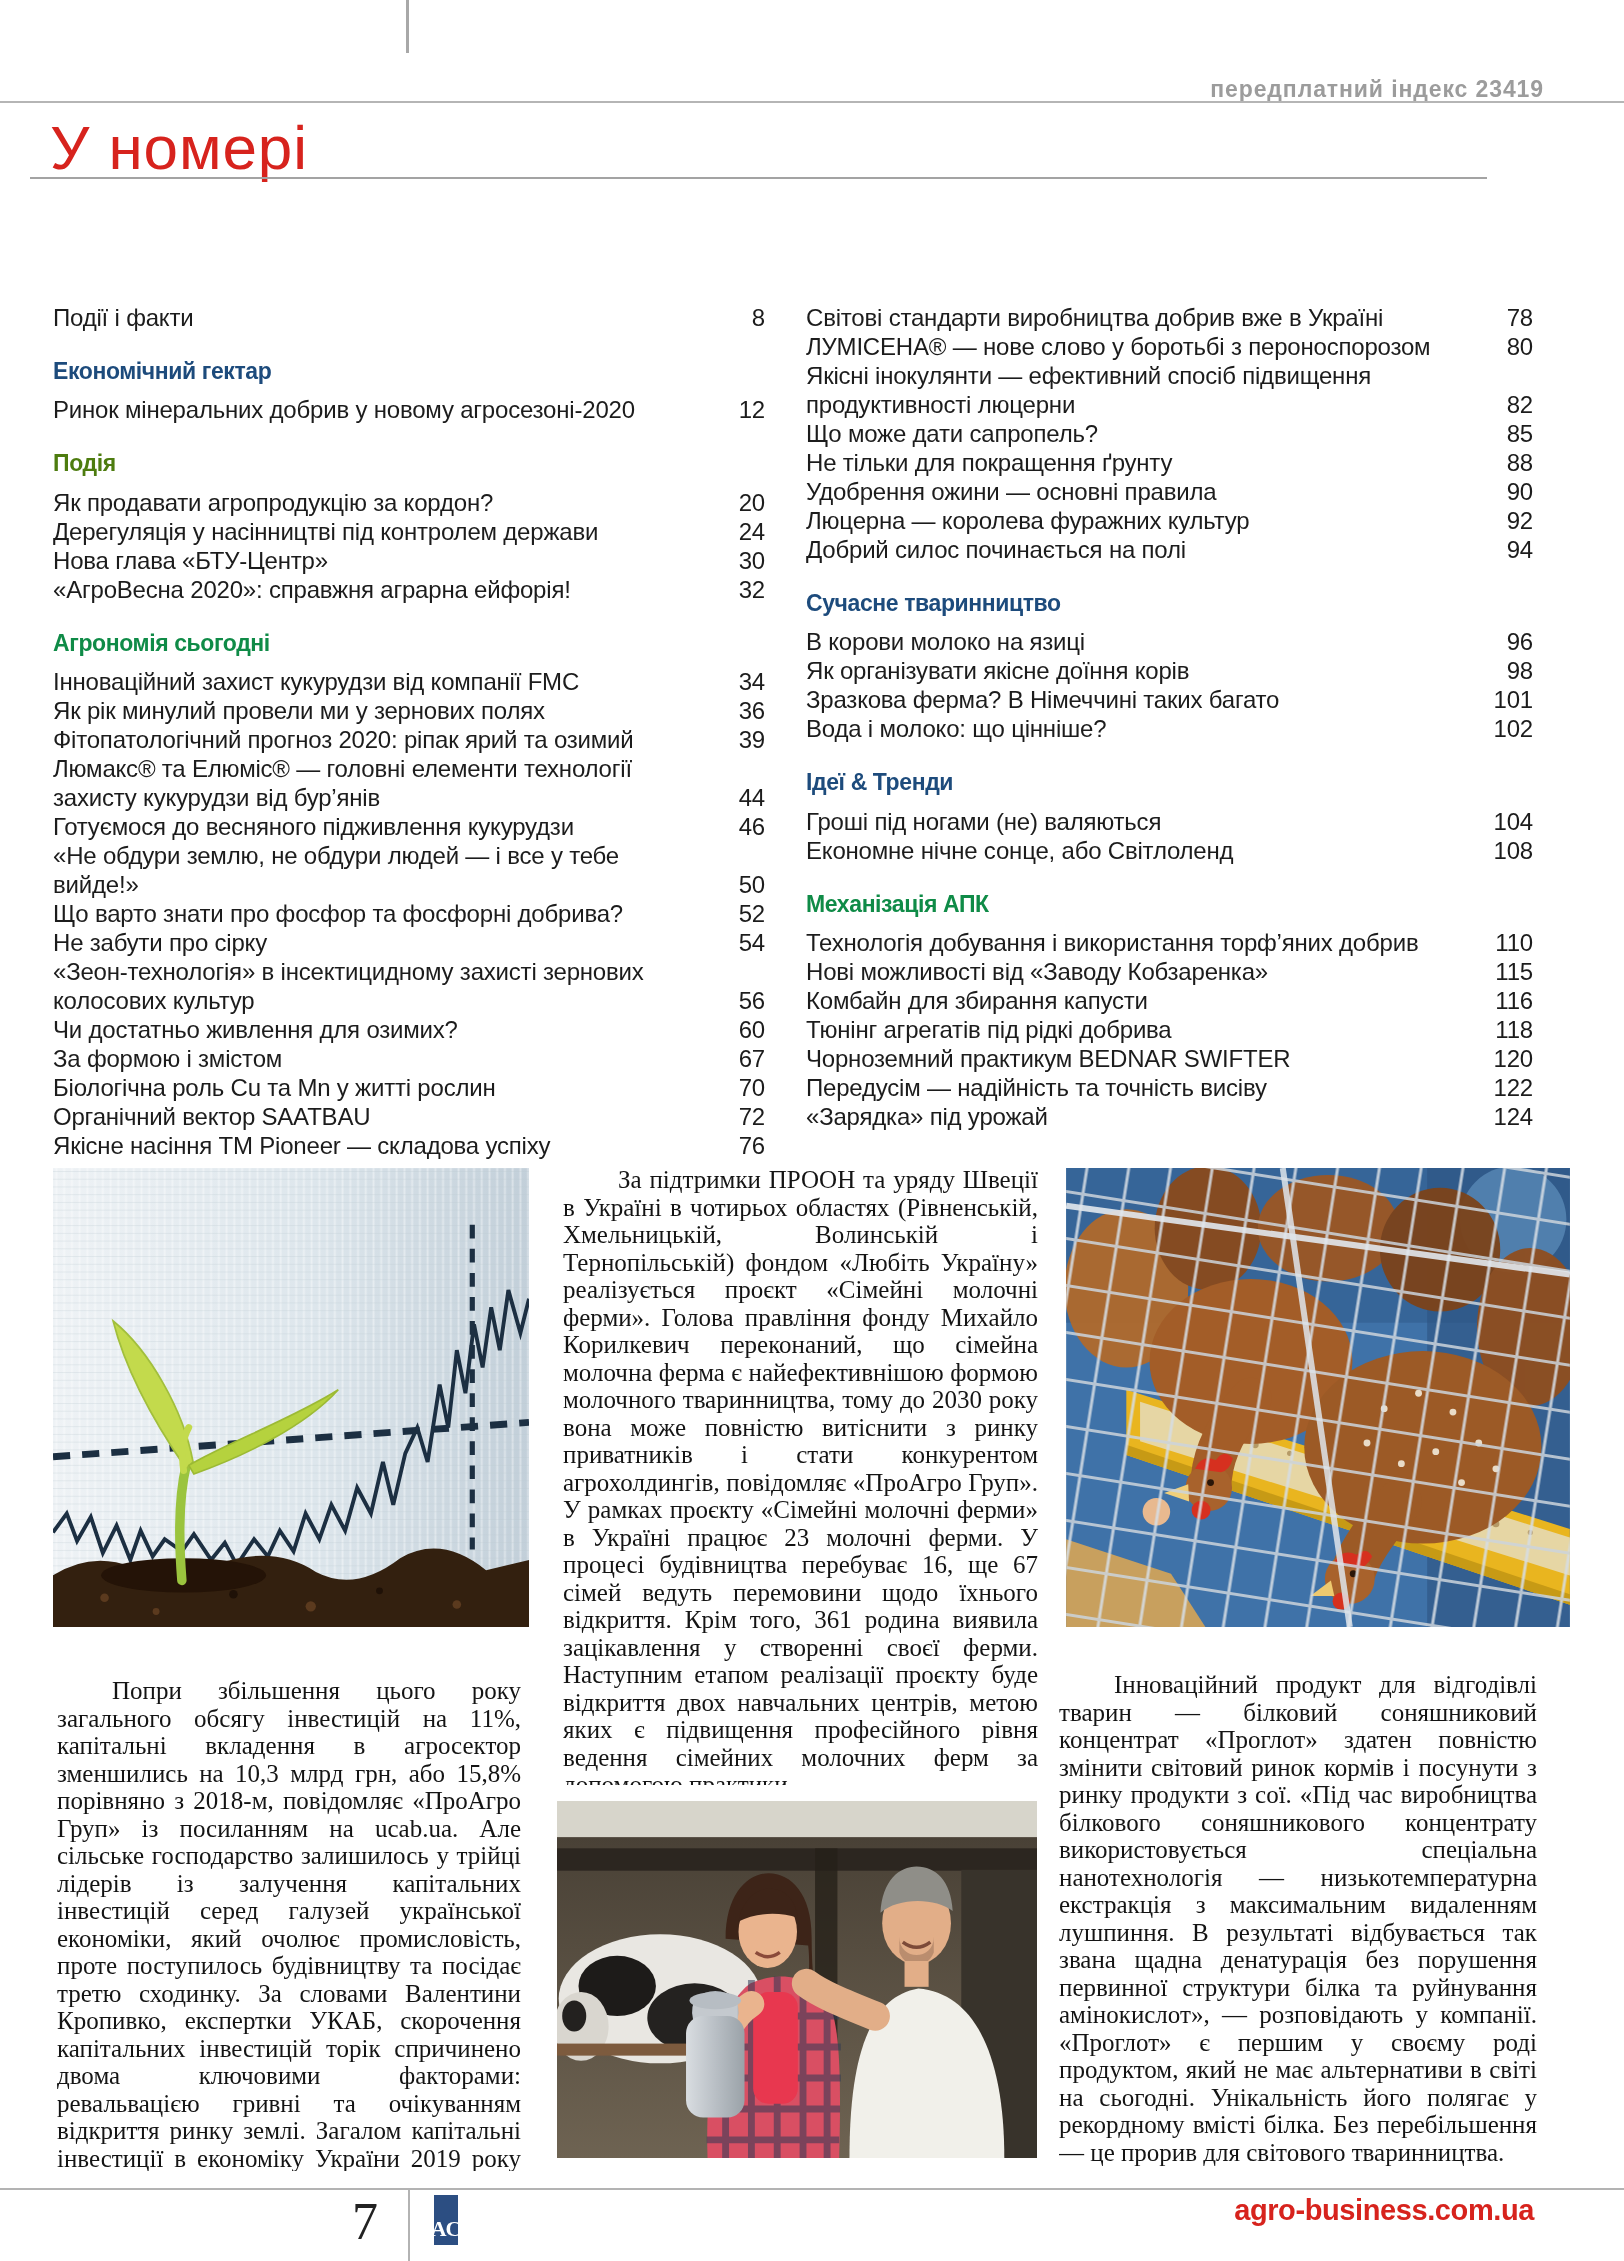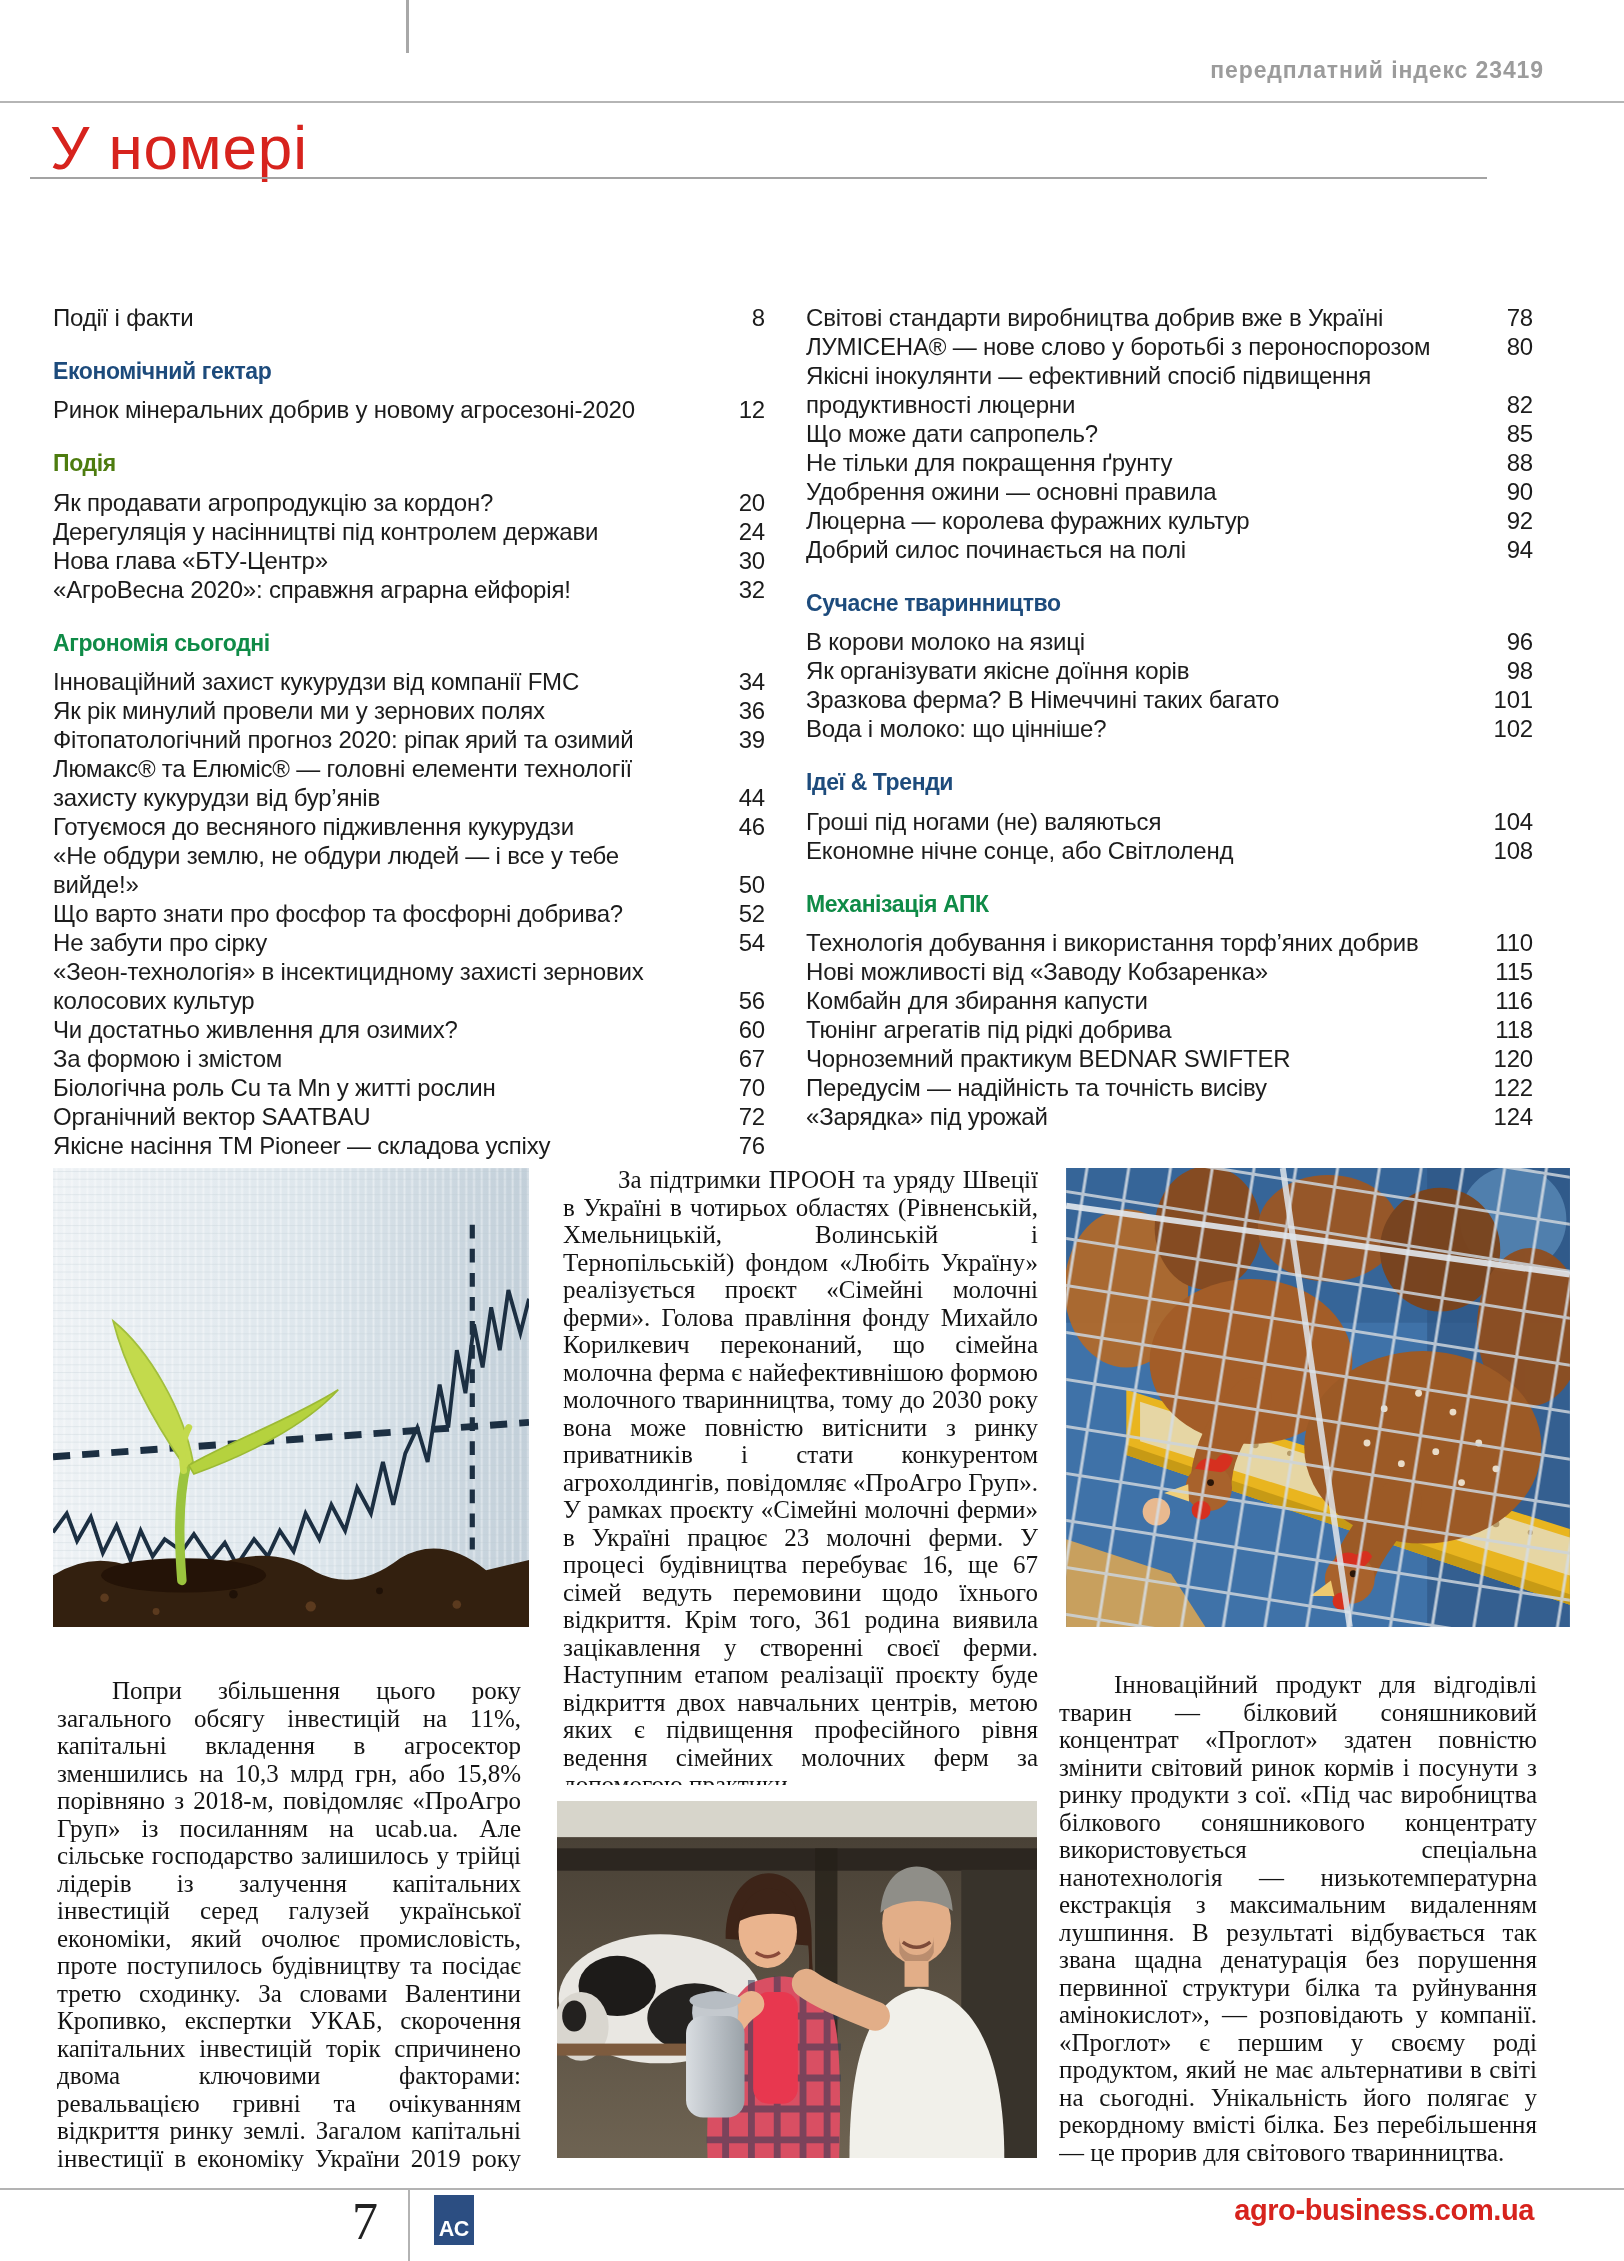--- a/index.html
+++ b/index.html
@@ -3,21 +3,21 @@
 <meta charset="utf-8">
 <style>
   html,body{margin:0;padding:0;background:#e8e8e8;}
   .page{
     position:relative;width:1625px;height:2261px;background:#ffffff;
     font-family:"Liberation Sans",sans-serif;overflow:hidden;margin:0 auto;
   }
   
   .top-tick{position:absolute;left:406px;top:0;width:2.6px;height:53px;background:#a8a8a8;}
   .subscription{
-    position:absolute;left:1032px;top:57px;width:512px;text-align:right;
+    position:absolute;left:1032px;top:76px;width:512px;text-align:right;
     font-size:23px;font-weight:bold;color:#9c9c9c;letter-spacing:0.9px;
   }
   .top-rule{position:absolute;left:0;top:101px;width:1625px;height:1.7px;background:#b5b5b5;}
   .page-title{
     position:absolute;left:50px;top:114px;
     font-size:62px;font-weight:400;color:#d7231d;letter-spacing:0.9px;line-height:67px;
   }
   .title-rule{position:absolute;left:30px;top:177px;width:1457px;height:1.7px;background:#a3a3a3;}
 
   
@@ -46,22 +46,22 @@
   .article.right{left:1059px;top:1671px;width:478px;height:499px;}
 
   
   .footer-rule{position:absolute;left:0;top:2188px;width:1625px;height:1.7px;background:#b3b3b3;}
   .footer-page-number{
     position:absolute;left:292px;top:2192px;width:86px;text-align:right;
     font-family:"Liberation Serif",serif;font-size:52px;font-weight:400;color:#222;
   }
   .footer-divider{position:absolute;left:408px;top:2188px;width:1.7px;height:73px;background:#b3b3b3;}
   .footer-logo{
-    position:absolute;left:434px;top:2195px;width:40px;height:50px;background:#2c4e82;
-    color:#fff;font-family:Liberation Sans, sans-serif;font-size:21.5px;font-weight:bold;
+    position:absolute;left:434px;top:2195px;width:24px;height:50px;background:#2c4e82;
+    color:#fff;font-family:Liberation Serif, serif;font-size:21.5px;font-weight:bold;
     display:flex;align-items:flex-end;justify-content:center;padding-bottom:3.4px;box-sizing:border-box;
   }
   .footer-site{
     position:absolute;left:1195px;top:2194px;width:339px;text-align:right;
     font-size:29px;font-weight:bold;color:#d7231d;letter-spacing:-0.4px;
   }
 </style>
 </head>
 <body>
 

